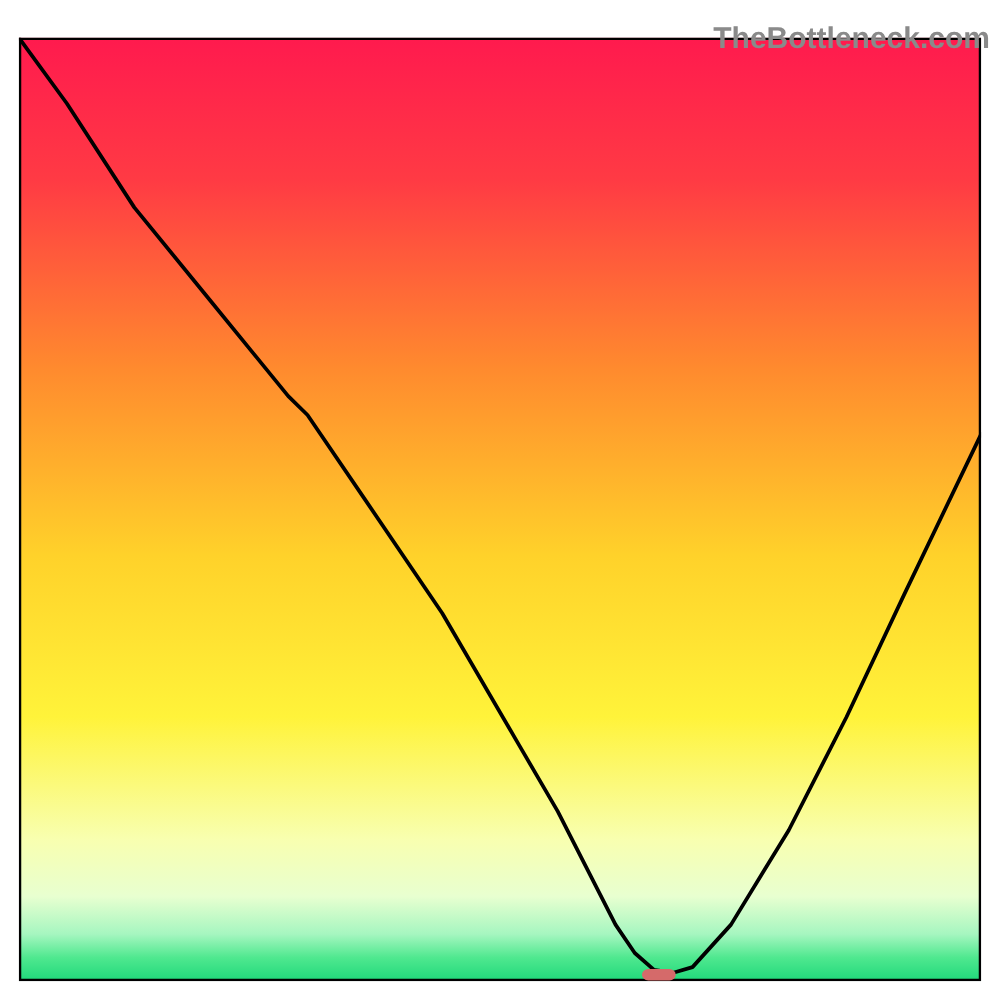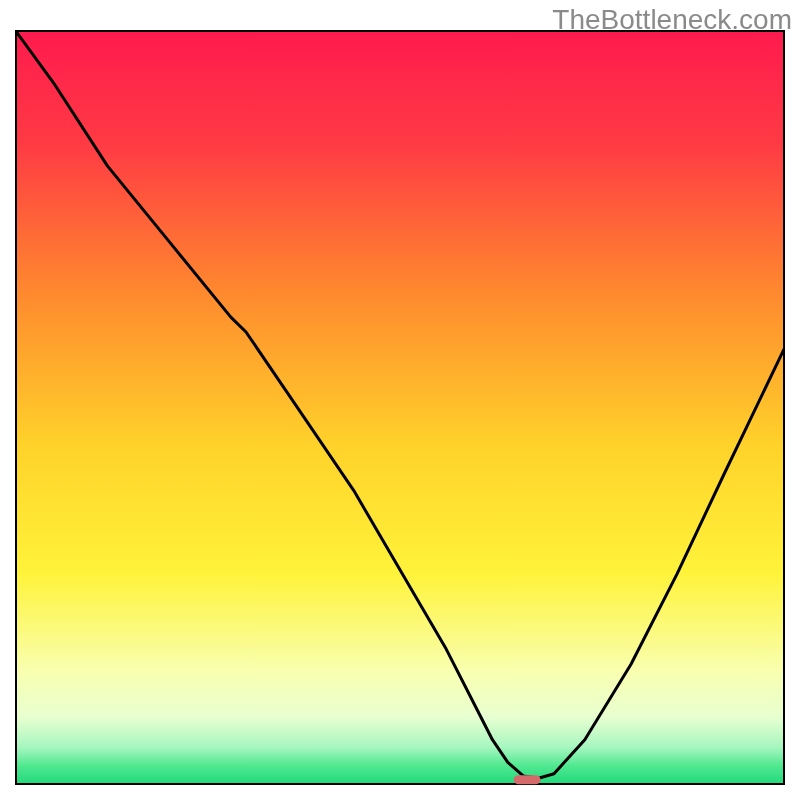--- a/index.html
+++ b/index.html
@@ -9,25 +9,25 @@
     height: 800px;
     background: #ffffff;
   }
   .container {
     position: relative;
     width: 800px;
     height: 800px;
   }
   .watermark {
     position: absolute;
-    top: 4px;
+    top: 17px;
     right: 8px;
     font-family: Arial, Helvetica, sans-serif;
-    font-size: 28px;
-    font-weight: 400;
+    font-size: 24px;
+    font-weight: 700;
     color: #8a8a8a;
     z-index: 3;
   }
   .plot-area {
     position: absolute;
     left: 15px;
     top: 30px;
     width: 770px;
     height: 755px;
     overflow: hidden;

